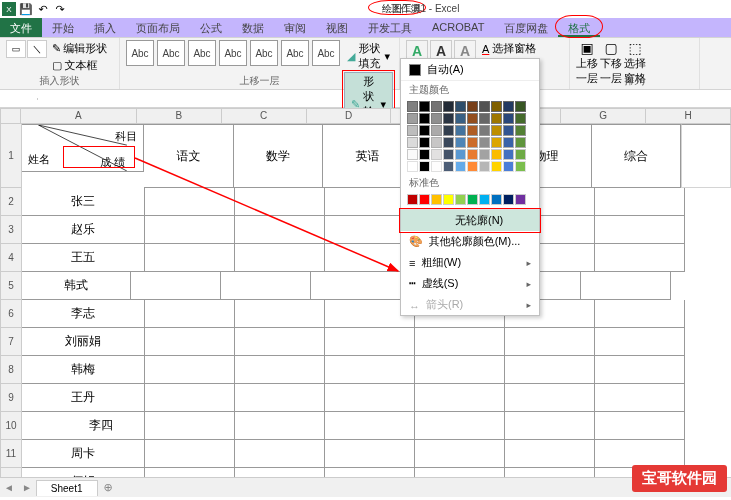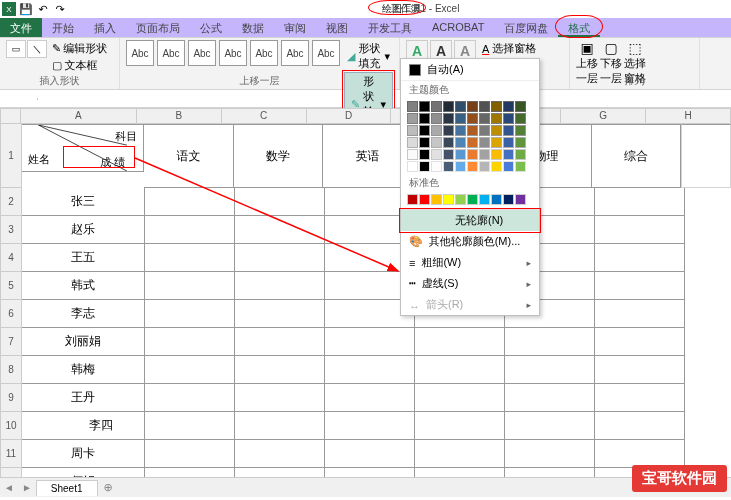--- a/index.html
+++ b/index.html
@@ -367,21 +367,21 @@
         <div class="cell" style="width: 123px; height: 28px;">王五</div>
         <div class="cell" style="width: 90px; height: 28px;"></div>
         <div class="cell" style="width: 90px; height: 28px;"></div>
         <div class="cell" style="width: 90px; height: 28px;"></div>
         <div class="cell" style="width: 90px; height: 28px;"></div>
         <div class="cell" style="width: 90px; height: 28px;"></div>
         <div class="cell" style="width: 90px; height: 28px;"></div>
       </div>
       <div class="row">
         <div class="row-h" style="height: 28px;">5</div>
-        <div class="cell" style="width: 123px; height: 28px;">韩式</div>
+        <div class="cell" style="width: 109px; height: 28px;">韩式</div>
         <div class="cell" style="width: 90px; height: 28px;"></div>
         <div class="cell" style="width: 90px; height: 28px;"></div>
         <div class="cell" style="width: 90px; height: 28px;"></div>
         <div class="cell" style="width: 90px; height: 28px;"></div>
         <div class="cell" style="width: 90px; height: 28px;"></div>
         <div class="cell" style="width: 90px; height: 28px;"></div>
       </div>
       <div class="row">
         <div class="row-h" style="height: 28px;">6</div>
         <div class="cell" style="width: 123px; height: 28px;">李志</div>

